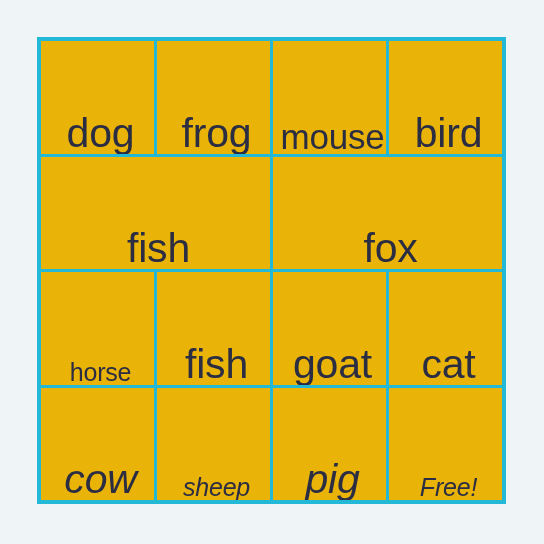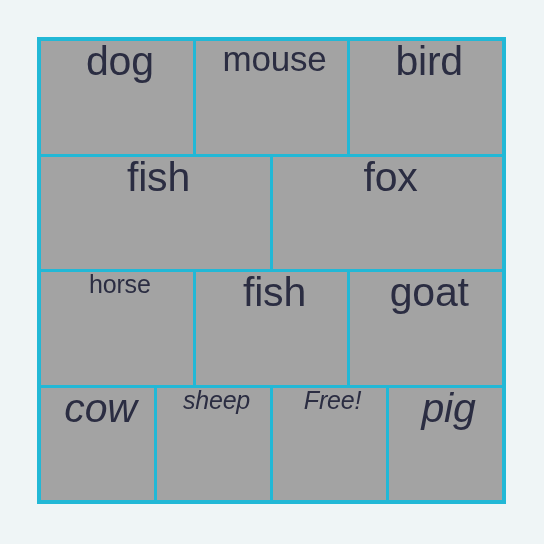--- a/index.html
+++ b/index.html
@@ -32,25 +32,25 @@
     border-bottom: 3px solid #22b8d6;
   }
   .bingo-row:last-child {
     border-bottom: none;
     font-style: italic;
   }
   .bingo-cell {
     flex: 1 1 0;
     min-width: 0;
     display: flex;
-    align-items: flex-start;
+    align-items: flex-end;
     justify-content: center;
     border-right: 3px solid #22b8d6;
     box-sizing: border-box;
-    background: #a3a3a3;
+    background: #eab308;
     overflow: hidden;
     padding-left: 6px;
   }
   .bingo-cell:last-child {
     border-right: none;
   }
   .cell-label {
     color: #2b2d42;
     line-height: 1;
     white-space: nowrap;
@@ -62,20 +62,23 @@
   .size-sm { font-size: 35px; }
 </style>
 </head>
 <body>
 
 <div id="bingo-card">
 
   <div class="bingo-row">
     <div class="bingo-cell">
       <span class="cell-label size-lg">dog</span>
+    </div>
+    <div class="bingo-cell">
+      <span class="cell-label size-lg">frog</span>
     </div>
     <div class="bingo-cell">
       <span class="cell-label size-sm">mouse</span>
     </div>
     <div class="bingo-cell">
       <span class="cell-label size-lg">bird</span>
     </div>
   </div>
 
   <div class="bingo-row">
@@ -90,30 +93,33 @@
   <div class="bingo-row">
     <div class="bingo-cell">
       <span class="cell-label size-md">horse</span>
     </div>
     <div class="bingo-cell">
       <span class="cell-label size-lg">fish</span>
     </div>
     <div class="bingo-cell">
       <span class="cell-label size-lg">goat</span>
     </div>
+    <div class="bingo-cell">
+      <span class="cell-label size-lg">cat</span>
+    </div>
   </div>
 
   <div class="bingo-row">
     <div class="bingo-cell">
       <span class="cell-label size-lg">cow</span>
     </div>
     <div class="bingo-cell">
       <span class="cell-label size-md">sheep</span>
     </div>
     <div class="bingo-cell">
-      <span class="cell-label size-md">Free!</span>
+      <span class="cell-label size-lg">pig</span>
     </div>
     <div class="bingo-cell">
-      <span class="cell-label size-lg">pig</span>
+      <span class="cell-label size-md">Free!</span>
     </div>
   </div>
 
 </div>
 
 </body></html>

